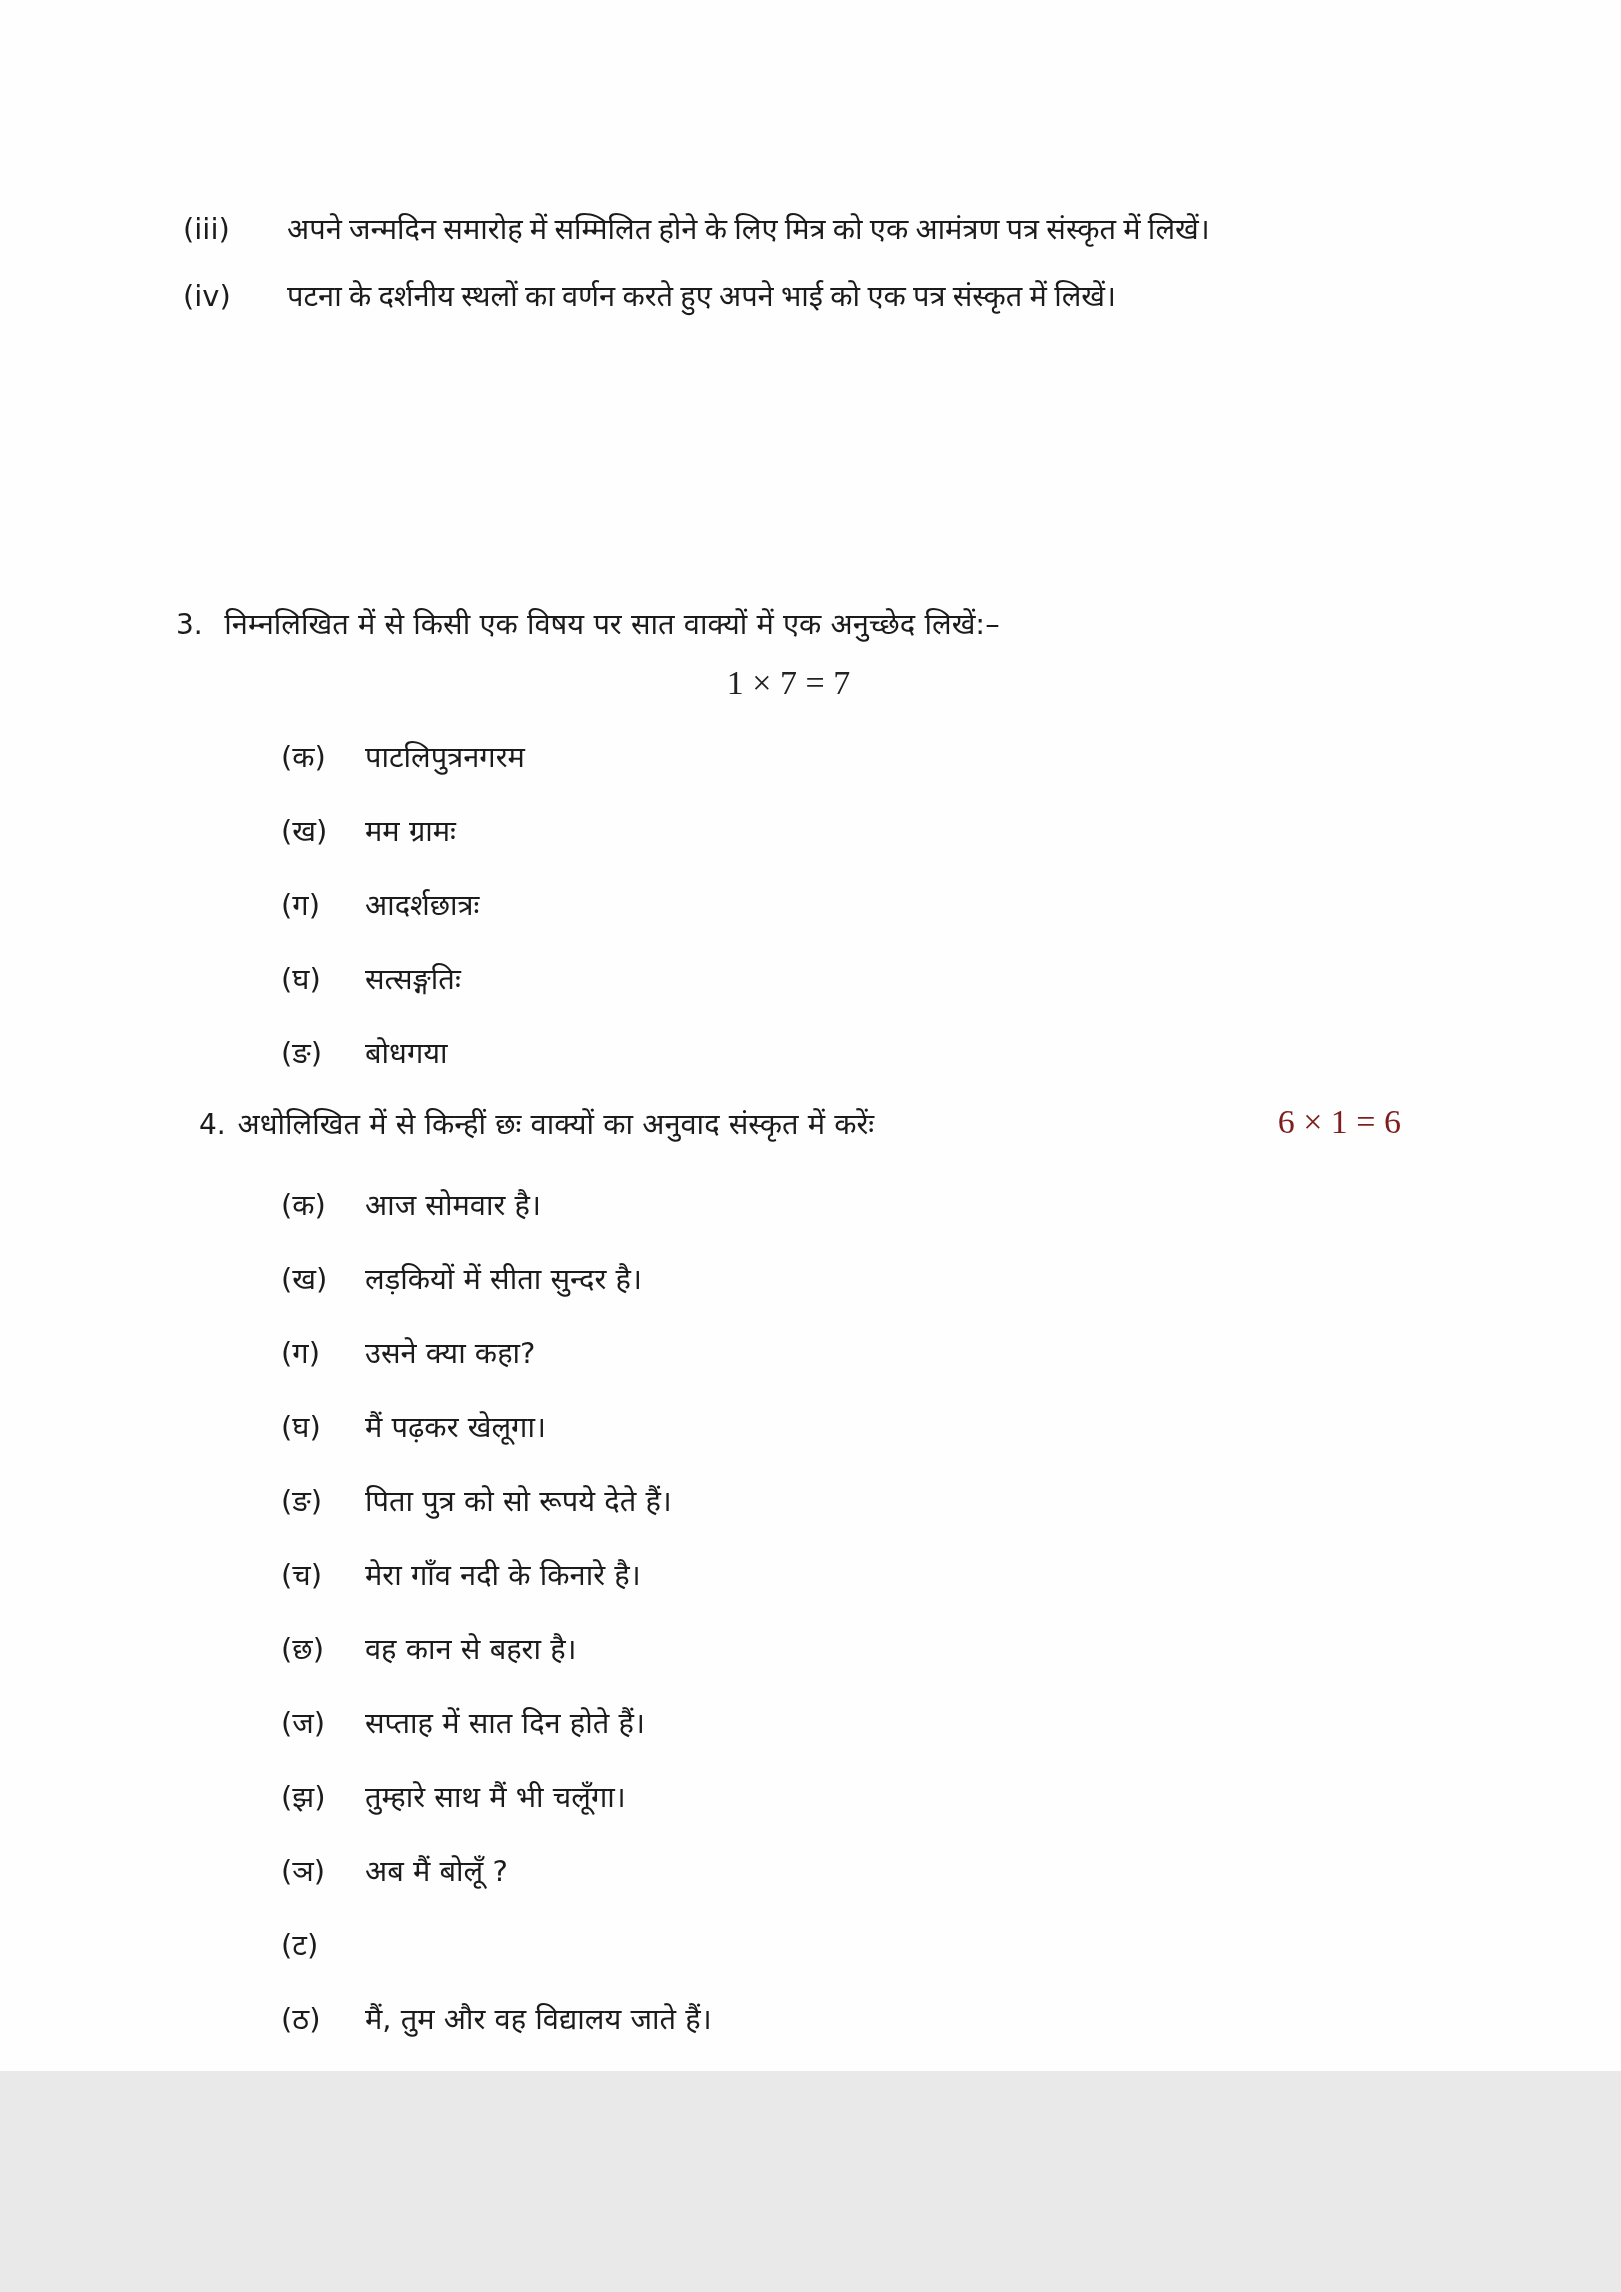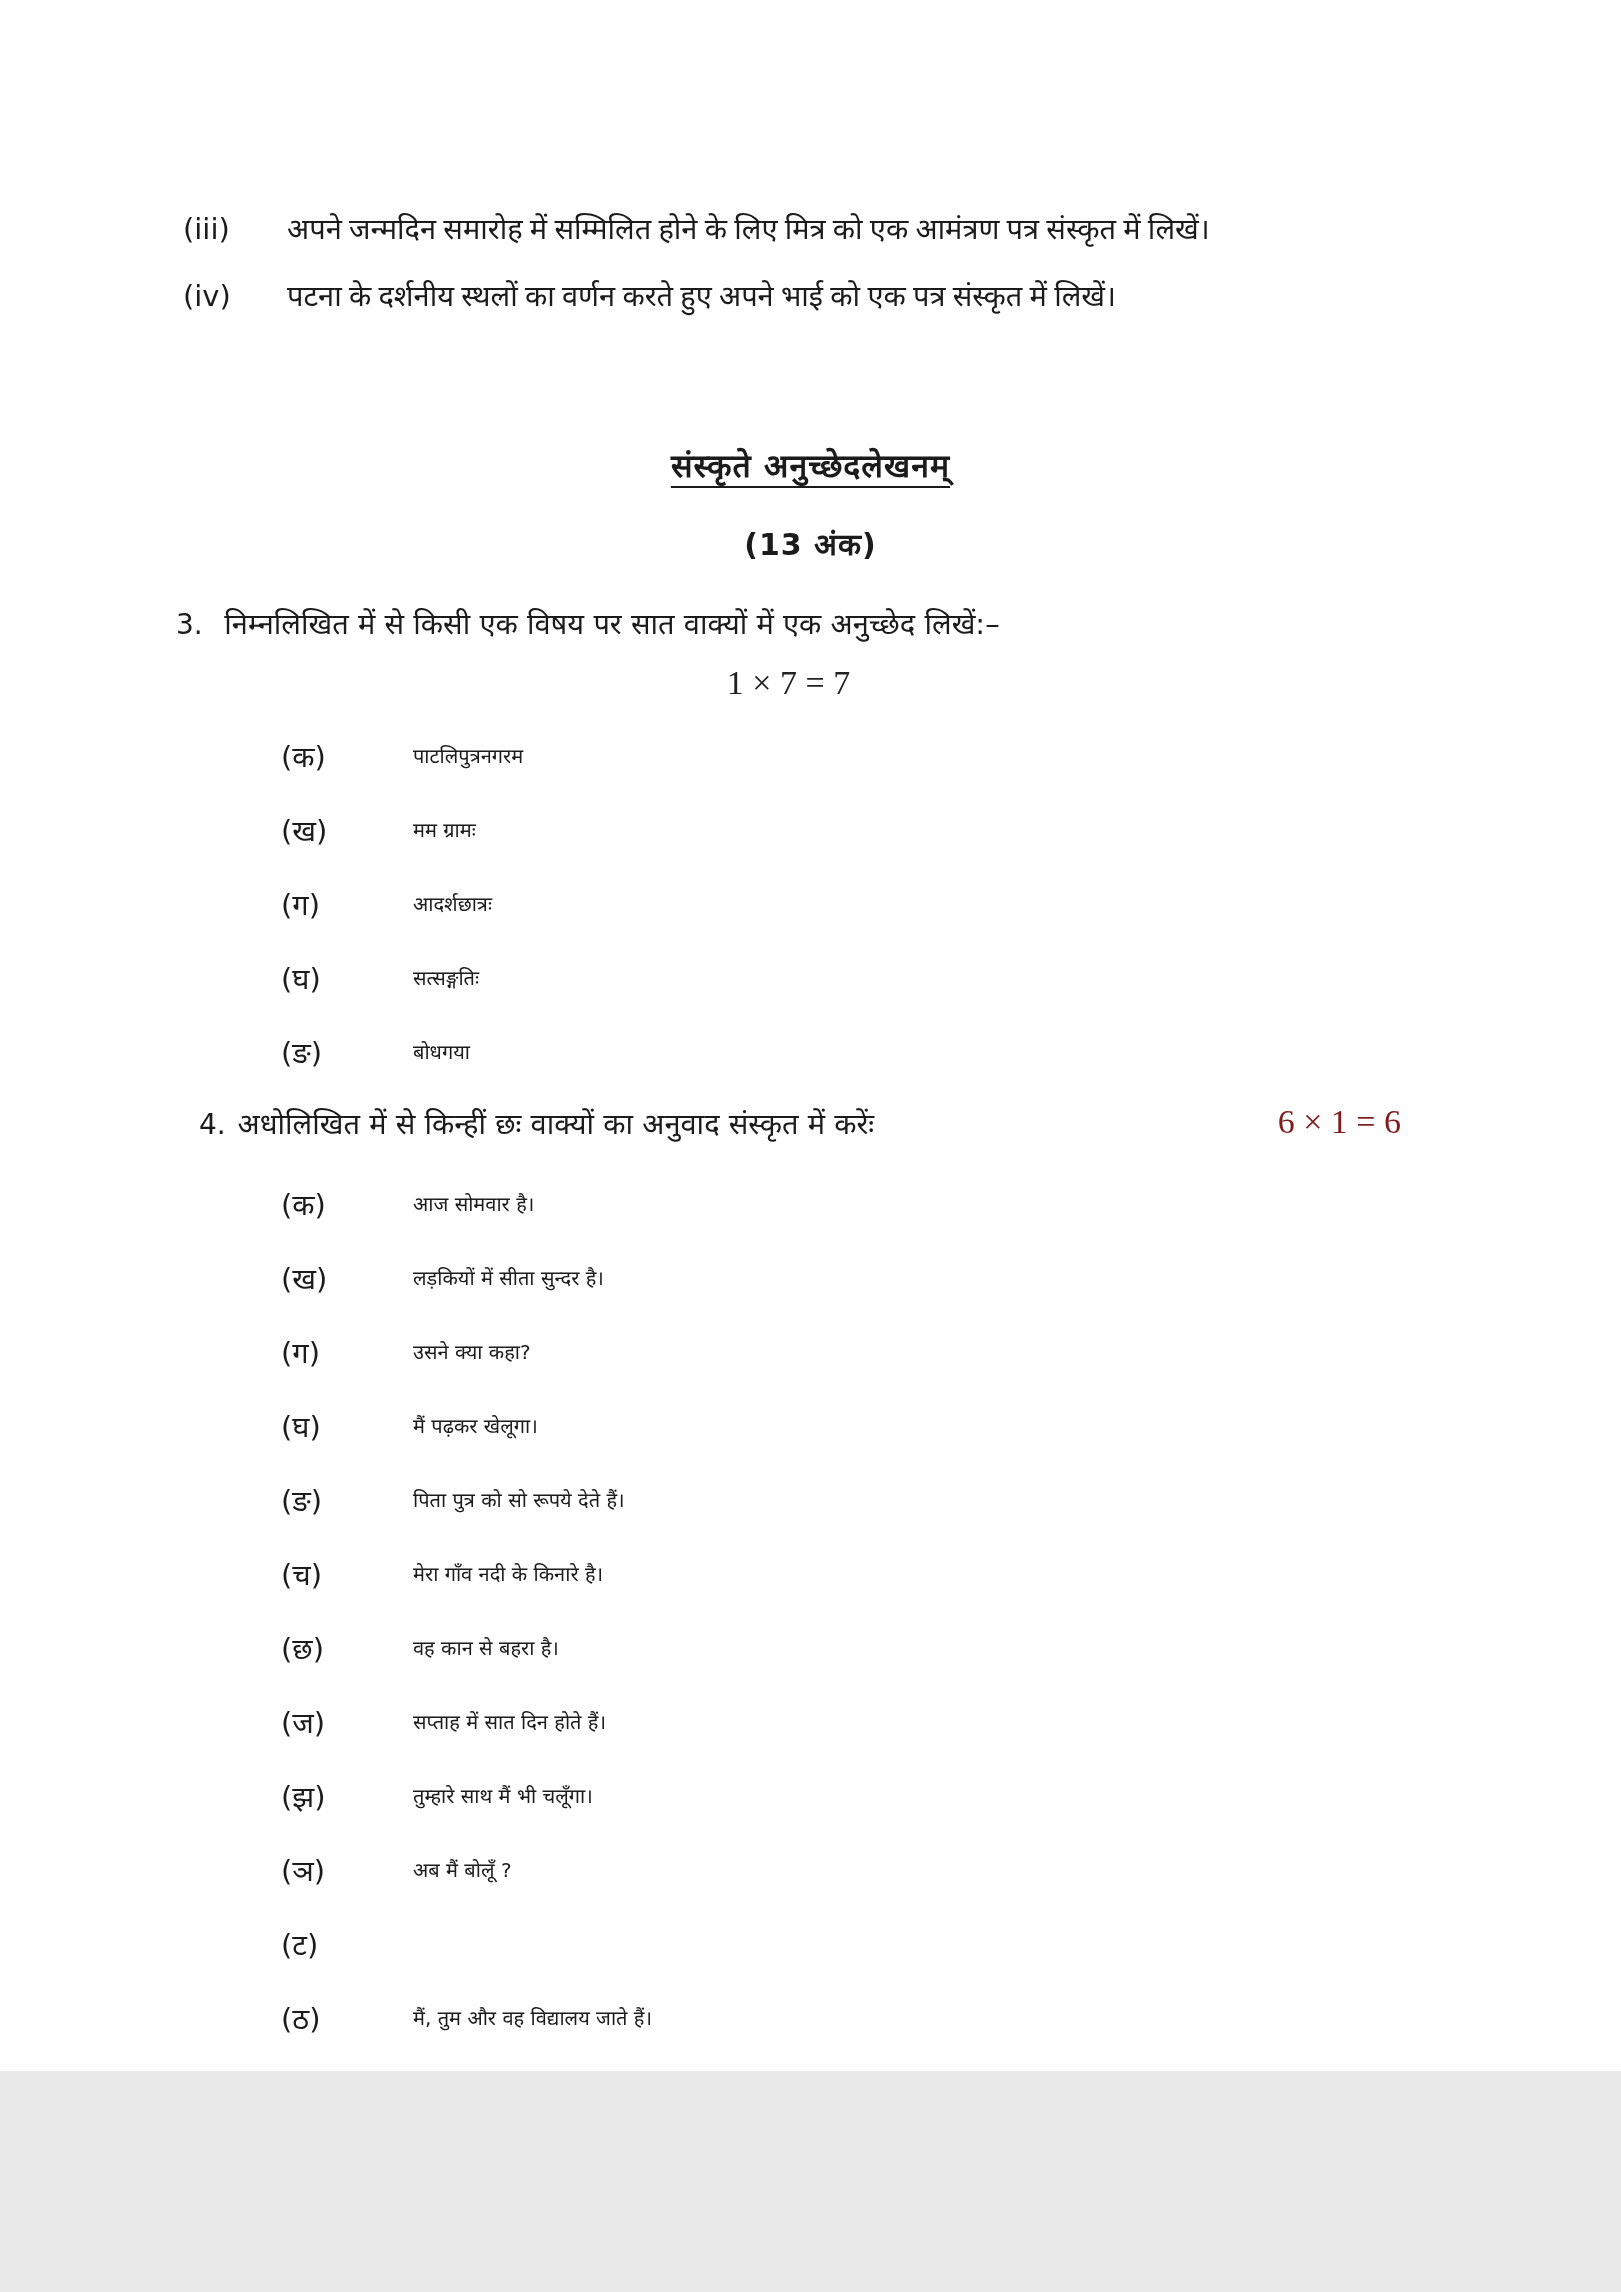--- a/index.html
+++ b/index.html
@@ -56,21 +56,21 @@
     margin-left: auto; flex: none;
     font-family: "Liberation Serif", "DejaVu Serif", serif;
     font-size: 34px; line-height: 51px; padding-right: 63px; color: #7f1d1d;
   }
 
   
   .q3-options { position: absolute; top: 718px; left: 281px; right: 157px; }
   .q4-options { position: absolute; top: 1166px; left: 281px; right: 157px; }
   .opt-row { display: flex; align-items: center; height: 74px; }
   .opt-label { flex: none; width: 84px; font-size: 29px; }
-  .opt-text  { font-size: 20px; margin-left: 48px; }
+  .opt-text  { font-size: 29px; }
 
   
   .footer {
     position: absolute; top: 2105px; right: 196px;
     font-family: "Liberation Sans", sans-serif;
     font-size: 28px; color: #3b82f6;
   }
   .footer b { font-weight: bold; }
 </style>
 </head>
@@ -83,24 +83,20 @@
   <div class="letter-item">
       <div class="li-label">(iii)</div>
       <div class="li-text">अपने जन्मदिन समारोह में सम्मिलित होने के लिए मित्र को एक आमंत्रण पत्र संस्कृत में लिखें।</div>
     </div>
       <div class="letter-item">
       <div class="li-label">(iv)</div>
       <div class="li-text">पटना के दर्शनीय स्थलों का वर्णन करते हुए अपने भाई को एक पत्र संस्कृत में लिखें।</div>
     </div>
     </div>
 
-  <div class="sec-heading">
-    <div class="heading-text">संस्कृते अनुच्छेदलेखनम्</div>
-    <div class="heading-marks">(13 अंक)</div>
-  </div>
 
   <div class="sec-q3">
     <div class="q-line">
       <div class="q-num">3.</div>
       <div class="q-text">निम्नलिखित में से किसी एक विषय पर सात वाक्यों में एक अनुच्छेद लिखें:–</div>
     </div>
     <div class="q-marks-row">
       <span class="q-marks">1 × 7 = 7</span>
     </div>
   </div>

